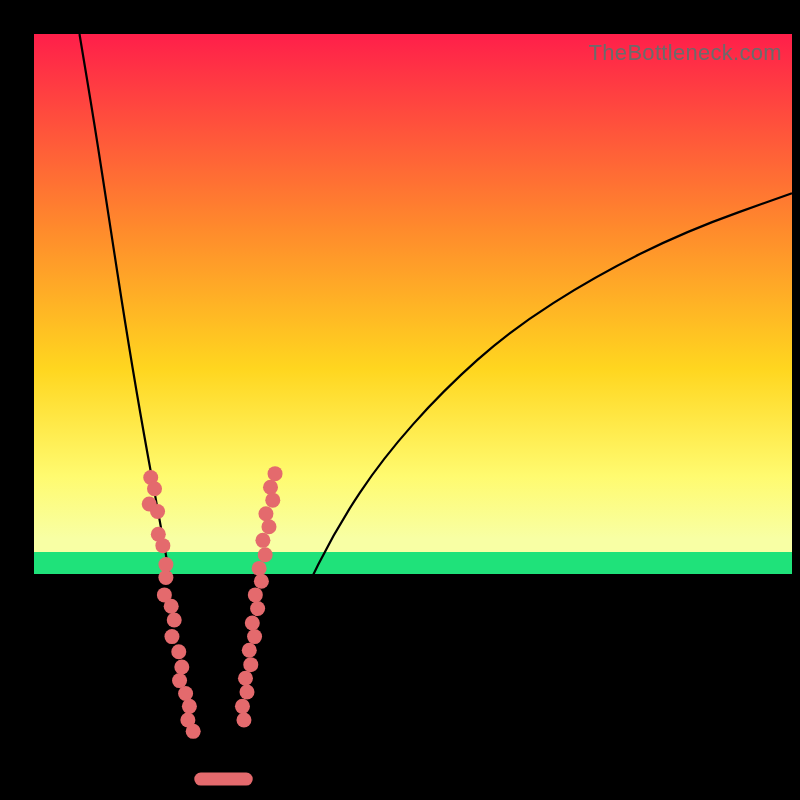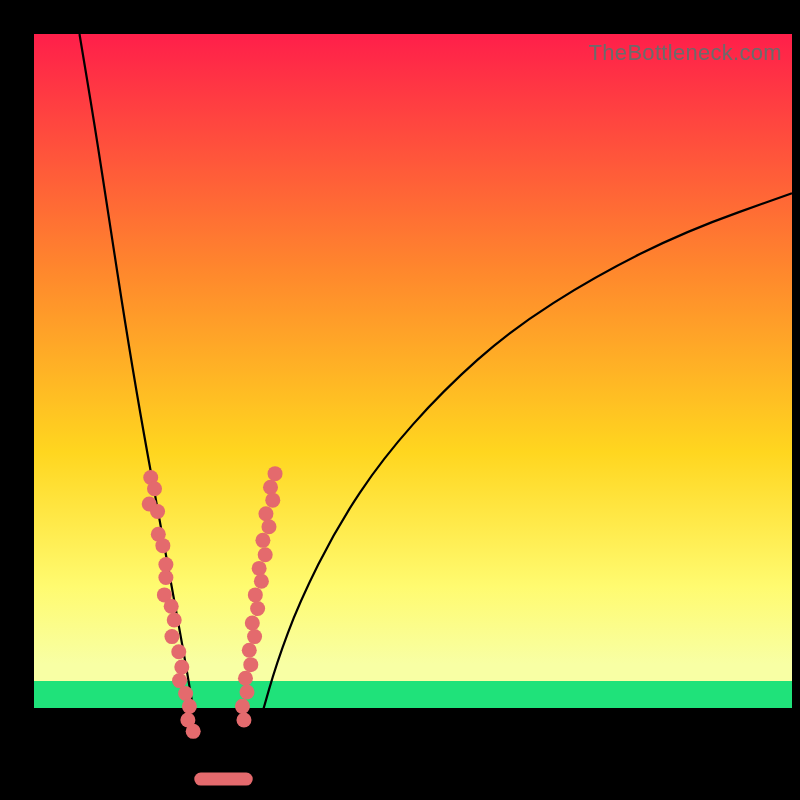--- a/index.html
+++ b/index.html
@@ -15,21 +15,21 @@
     position: relative;
     width: 800px;
     height: 800px;
     background: #000;
   }
   .plot-area {
     position: absolute;
     left: 34px;
     top: 34px;
     width: 758px;
-    height: 674px;
+    height: 540px;
     background: linear-gradient(
       to bottom,
       var(--c-top) 0%,
       var(--c-mid1) 36%,
       var(--c-mid2) 62%,
       var(--c-mid3) 82%,
       var(--c-band) 93.5%,
       var(--c-band) 96%,
       var(--c-bottom) 96%,
       var(--c-bottom) 100%

